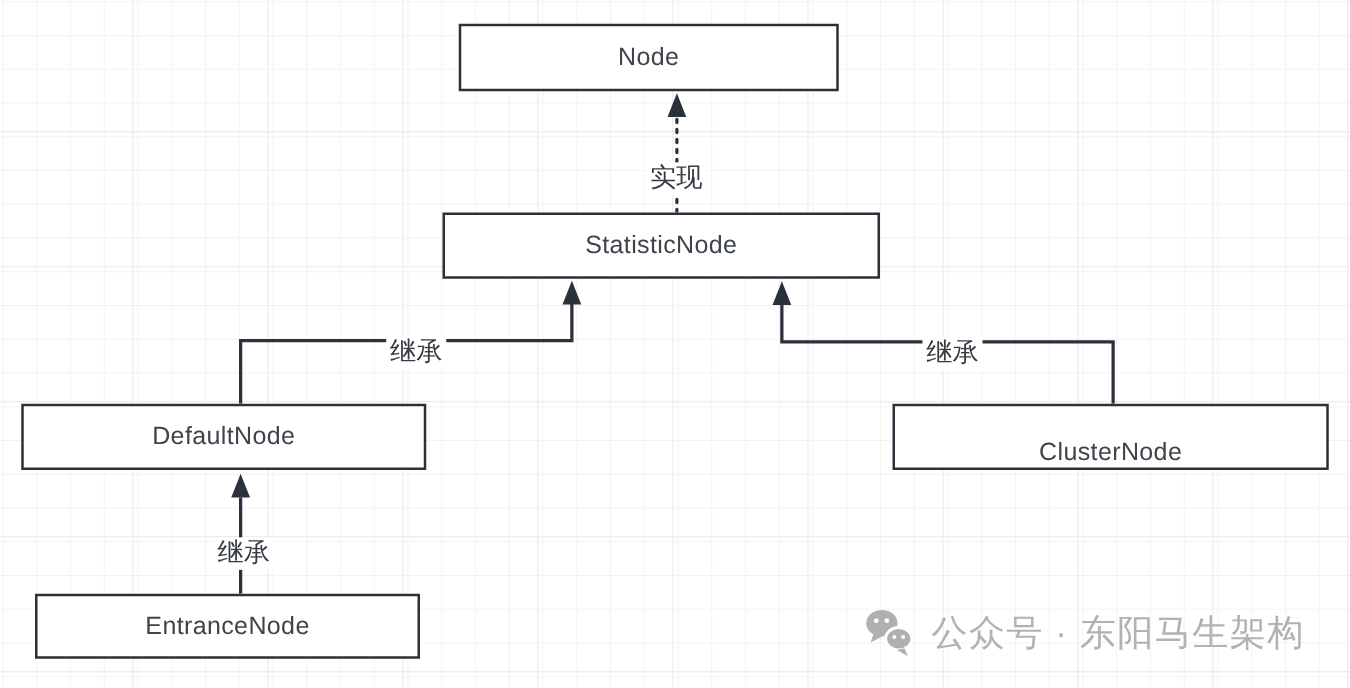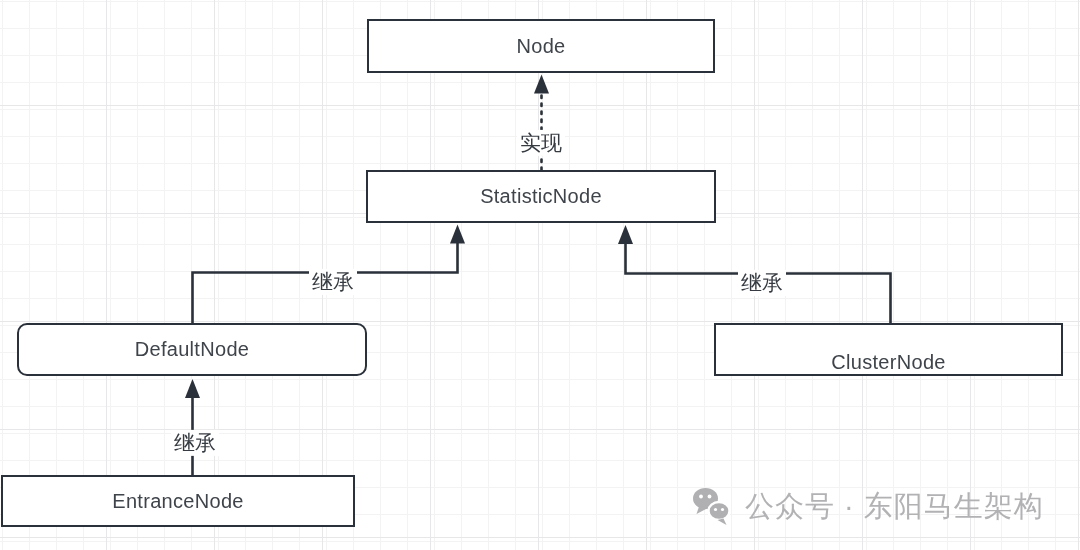--- a/index.html
+++ b/index.html
@@ -29,25 +29,25 @@
     box-sizing: border-box;
     background: #ffffff;
     border: 2.5px solid #2b313a;
     display: flex;
     align-items: center;
     justify-content: center;
     font-size: 20px;
     letter-spacing: 0.3px;
     color: #3f444b;
   }
-  .box-node       { left: 367px; top: 19px;  width: 348px; height: 54px; }
-  .box-statistic  { left: 366px; top: 170px; width: 350px; height: 53px; }
-  .box-default    { left: 17px;  top: 323px; width: 350px; height: 53px; border-radius: 10px; }
+  .box-node       { left: 367px; top: 19px;  width: 304px; height: 54px; }
+  .box-statistic  { left: 354px; top: 170px; width: 350px; height: 53px; }
+  .box-default    { left: 17px;  top: 323px; width: 324px; height: 53px; }
   .box-cluster    { left: 714px; top: 323px; width: 349px; height: 53px; align-items: flex-end; }
-  .box-entrance   { left: 1px;  top: 475px; width: 354px; height: 52px; }
+  .box-entrance   { left: 28px;  top: 475px; width: 308px; height: 52px; }
   .edge-label {
     position: absolute;
     transform: translate(-50%, -50%);
     background: #ffffff;
     padding: 0 3px;
     font-size: 21px;
     line-height: 1.25;
     color: #363b42;
     white-space: nowrap;
     margin-top: 10px;

